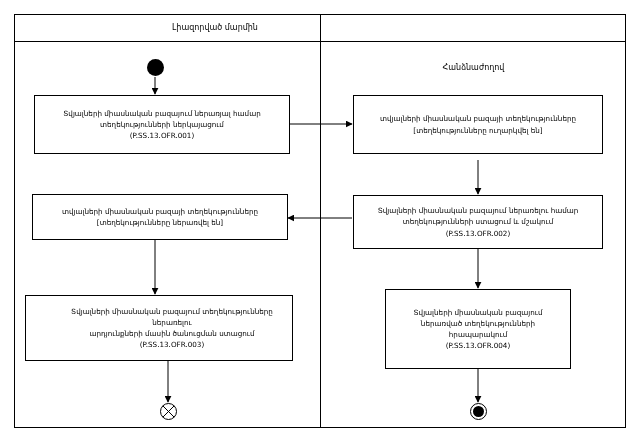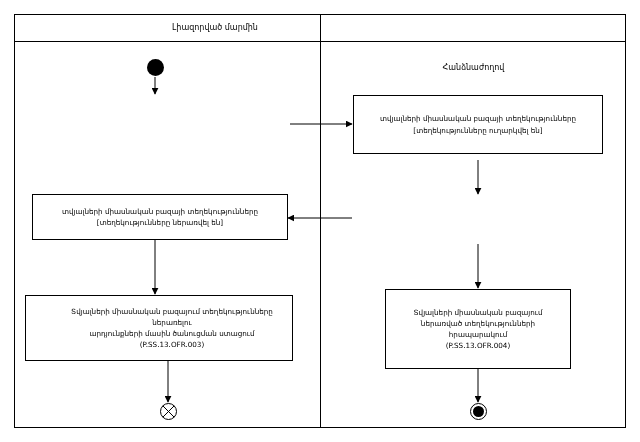--- a/index.html
+++ b/index.html
@@ -145,26 +145,36 @@
 
     <line x1="478" y1="244" x2="478" y2="288" stroke="#000000" stroke-width="1" marker-end="url(#arrow)"></line>
 
     <line x1="168" y1="360" x2="168" y2="402" stroke="#000000" stroke-width="1" marker-end="url(#arrow)"></line>
 
     <line x1="478" y1="360" x2="478" y2="402" stroke="#000000" stroke-width="1" marker-end="url(#arrow)"></line>
   </svg>
 
   <div class="start-node" style="left:147px; top:59px;"></div>
 
+  <div class="node" style="left:34px; top:95px; width:256px; height:59px;">
+    <span class="node-text">Տվյալների միասնական բազայում ներառյալ համար
+տեղեկությունների ներկայացում
+(P.SS.13.OFR.001)</span>
+  </div>
 
   <div class="node" style="left:353px; top:95px; width:250px; height:59px;">
     <span class="node-text">տվյալների միասնական բազայի տեղեկությունները
 [տեղեկությունները ուղարկվել են]</span>
   </div>
 
+  <div class="node" style="left:353px; top:195px; width:250px; height:54px;">
+    <span class="node-text">Տվյալների միասնական բազայում ներառելու համար
+տեղեկությունների ստացում և մշակում
+(P.SS.13.OFR.002)</span>
+  </div>
 
   <div class="node" style="left:32px; top:194px; width:256px; height:46px;">
     <span class="node-text">տվյալների միասնական բազայի տեղեկությունները
 [տեղեկությունները ներառվել են]</span>
   </div>
 
   <div class="node" style="left:25px; top:295px; width:268px; height:66px;padding-left:32px;">
     <span class="node-text">Տվյալների միասնական բազայում տեղեկությունները ներառելու
 արդյունքների մասին ծանուցման ստացում
 (P.SS.13.OFR.003)</span>

